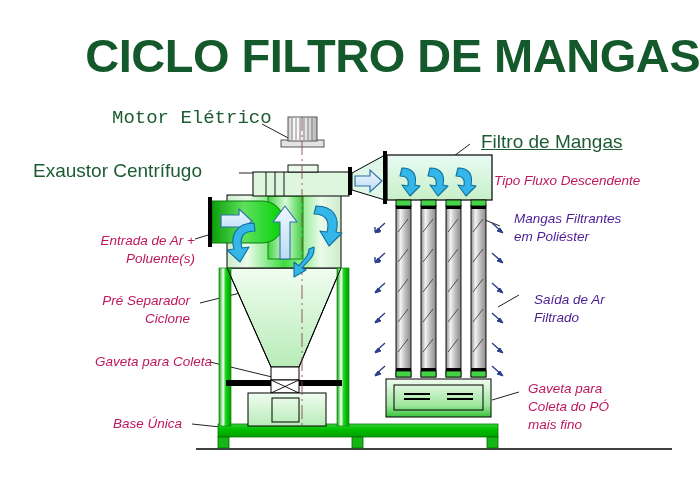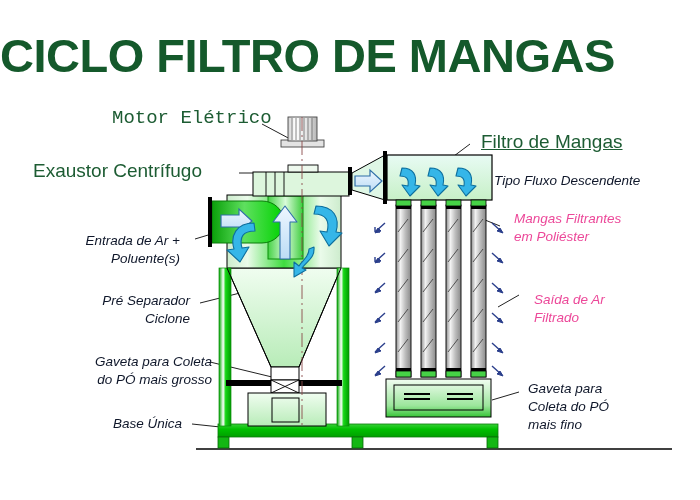--- a/index.html
+++ b/index.html
@@ -20,48 +20,48 @@
     left: 0;
     top: 0;
     width: 700px;
     height: 500px;
   }
   .title {
     position: absolute;
     left: 0;
     top: 28px;
     width: 700px;
-    text-align: left;
+    text-align: right;
     font-family: "Liberation Sans", sans-serif;
     font-weight: bold;
     font-size: 47px;
     letter-spacing: -0.5px;
     color: #14592b;
     white-space: nowrap;
   }
   .lbl {
     position: absolute;
     color: #1d5c33;
     font-family: "Liberation Sans", sans-serif;
     font-size: 19px;
     white-space: nowrap;
     line-height: 1.15;
   }
   .lbl-it {
     position: absolute;
-    color: #0f172a;
+    color: #be185d;
     font-family: "Liberation Sans", sans-serif;
     font-style: italic;
     font-size: 13.5px;
     line-height: 1.35;
     white-space: nowrap;
   }
   .lbl-it.ra { text-align: right; }
   .lbl-it.la { text-align: left; }
-  .lbl-blue { color: #ec4899; }
+  .lbl-blue { color: #4c1d95; }
 </style>
 </head>
 <body>
 
 <div id="stage">
 
   <div class="title">CICLO FILTRO DE MANGAS</div>
 
   <svg id="diagram-svg" viewBox="0 0 700 500">
     <defs>
@@ -341,33 +341,32 @@
       <polygon points="503,376 497,374 500,371"></polygon>
     </g>
   </svg>
 
   <div class="lbl" style="left:112px; top:108px;font-family:Liberation Mono, monospace;">Motor Elétrico</div>
 
   <div class="lbl" style="left:33px; top:160px;">Exaustor Centrífugo</div>
 
   <div class="lbl" style="left:481px; top:131px;text-decoration:underline;">Filtro de Mangas</div>
 
-  <div class="lbl-it ra" style="left:0px; top:232px; width:180px;">
+  <div class="lbl-it ra" style="left:0px; top:232px; width:180px;padding-left:15px;">
     <div>Entrada de Ar +</div>
     <div>Poluente(s)</div>
   </div>
 
   <div class="lbl-it ra" style="left:0px; top:292px; width:190px;">
     <div>Pré Separador</div>
     <div>Ciclone</div>
   </div>
 
   <div class="lbl-it ra" style="left:12px; top:353px; width:200px;">
     <div>Gaveta para Coleta</div>
-    <div>do PÓ mais grosso</div>
   </div>
 
   <div class="lbl-it ra" style="left:0px; top:415px; width:182px;">Base Única</div>
 
   <div class="lbl-it la" style="left:494px; top:172px;">Tipo Fluxo Descendente</div>
 
   <div class="lbl-it la lbl-blue" style="left:514px; top:210px;">
     <div>Mangas Filtrantes</div>
     <div>em Poliéster</div>
   </div>

